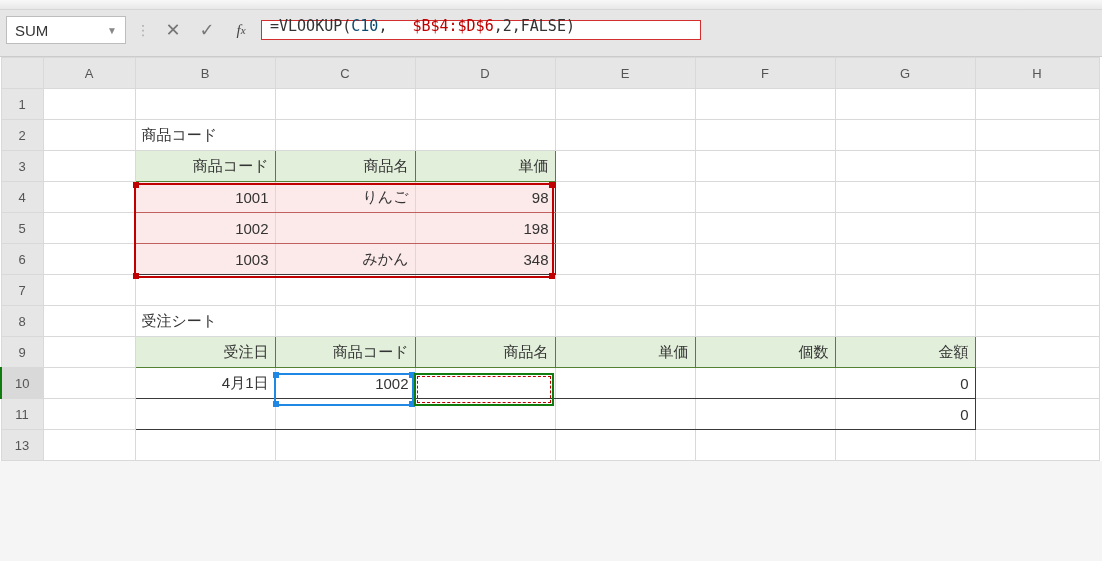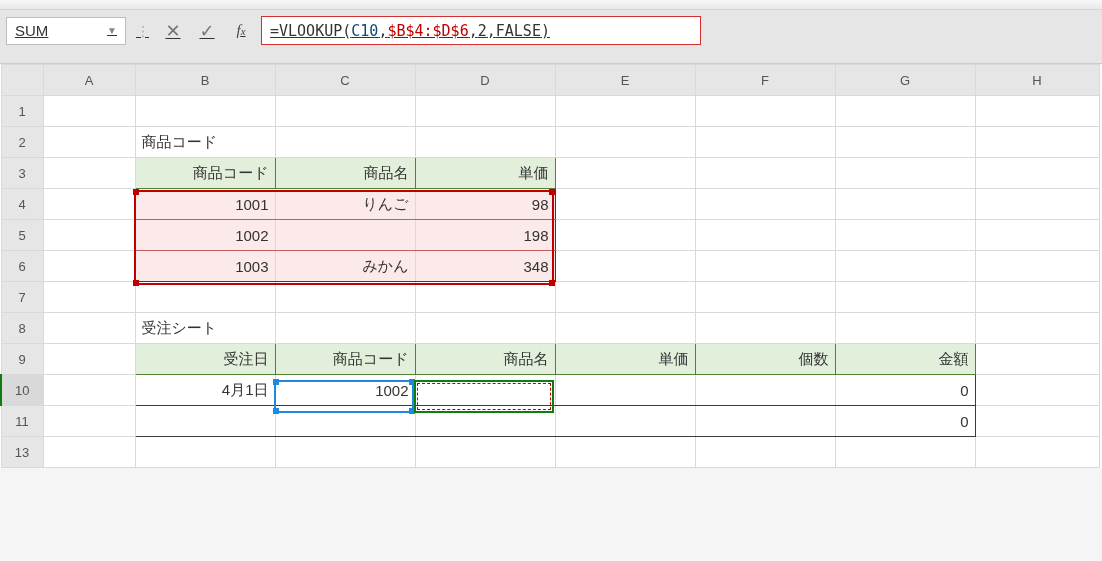--- a/index.html
+++ b/index.html
@@ -1,43 +1,43 @@
 <!DOCTYPE html>
 <html><head>
 <meta charset="utf-8">
 <style>
   * { box-sizing: border-box; margin: 0; padding: 0; }
   body { font-family: "Yu Gothic", Meiryo, Arial, sans-serif; font-size: 14px; background: #f5f5f5; color: #333; }
-  .formula-bar-area { background: #e6e6e6; border-bottom: 1px solid #ccc; padding: 6px 0 18px 0; display: flex; align-items: center; gap: 6px; text-decoration: underline; }
+  .formula-bar-area { background: #e6e6e6; border-bottom: 1px solid #ccc; padding: 6px 0 12px 0; display: flex; align-items: center; gap: 6px; }
   .name-box { background: #fff; border: 1px solid #bdbdbd; width: 120px; padding: 4px 8px; margin-left: 6px; display: flex; justify-content: space-between; align-items: center; font-size: 15px; height: 28px; }
   .name-box .arrow { color: #888; font-size: 10px; }
   .divider-icon { color: #aaa; font-size: 14px; letter-spacing: -1px; cursor: default; margin: 0 4px; }
   .fb-btn { width: 28px; height: 28px; display: inline-flex; align-items: center; justify-content: center; color: #555; font-size: 16px; }
   .fb-cancel { color: #777; font-size: 18px; }
   .fb-enter { color: #777; font-size: 18px; }
   .fb-fx { font-style: italic; font-family: "Times New Roman", serif; color: #444; font-size: 15px; }
-  .formula-input { flex: 0 0 auto; background: #fff; border: 1.5px solid #d32f2f; height: 29px; padding: 4px 8px; font-size: 15px; width: 440px; font-family: Consolas, monospace; display: flex; align-items: center; }
+  .formula-input { flex: 0 0 auto; background: #fff; border: 1.5px solid #d32f2f; height: 20px; padding: 4px 8px; font-size: 15px; width: 440px; font-family: Consolas, monospace; display: flex; align-items: flex-end; }
   .grid-wrap { background: #fff; position: relative; padding-left: 0; }
   table.sheet { border-collapse: collapse; table-layout: fixed; }
   table.sheet th, table.sheet td { border: 1px solid #d9d9d9; background: #fff; height: 31px; font-weight: normal; }
   table.sheet th { background: #e6e6e6; color: #555; text-align: center; font-size: 13px; }
   table.sheet th.corner { background: #e6e6e6; width: 42px; }
   table.sheet th.col { width: 150px; }
   table.sheet th.row { width: 42px; font-size: 13px; }
   table.sheet th.row.sel { background: #d9d9d9; border-left: 2px solid #107c10; }
   table.sheet td { text-align: right; padding: 0 6px; font-size: 15px; }
   .bold { font-weight: bold; text-align: left !important; }
   .hdr { background: #e2efda !important; text-align: left; border: 1px solid #548235 !important; }
   .red-range { background: #fce9e9 !important; border-top: 1px solid #c06060 !important; border-bottom: 1px solid #c06060 !important; }
   .bb { border-bottom: 1px solid #3a3a3a !important; }
   .bl { border-left: 1px solid #3a3a3a !important; }
   .br { border-right: 1px solid #3a3a3a !important; }
   .f-black { color: #333; }
   .f-blue { color: #0c4a6e; }
-  .f-red { color: #c00000; }
+  .f-red { color: #c00000; margin-left: 25px; }
   .red-border-outer { position: absolute; border: 2px solid #c00000; pointer-events: none; }
   .red-handle { position: absolute; width: 6px; height: 6px; background: #c00000; }
   .blue-cell-border { position: absolute; border: 2px solid #1f88e5; pointer-events: none; }
   .blue-handle { position: absolute; width: 6px; height: 6px; background: #1f88e5; }
   .active-cell-border { position: absolute; border: 2px solid #107c10; pointer-events: none; }
   .dashed-border { position: absolute; border: 1px dashed #c00000; pointer-events: none; }
   .titlebar { height: 10px; background: linear-gradient(#f8f8f8,#e8e8e8); border-bottom: 1px solid #d6d6d6; }
 </style>
 </head>
 <body>

